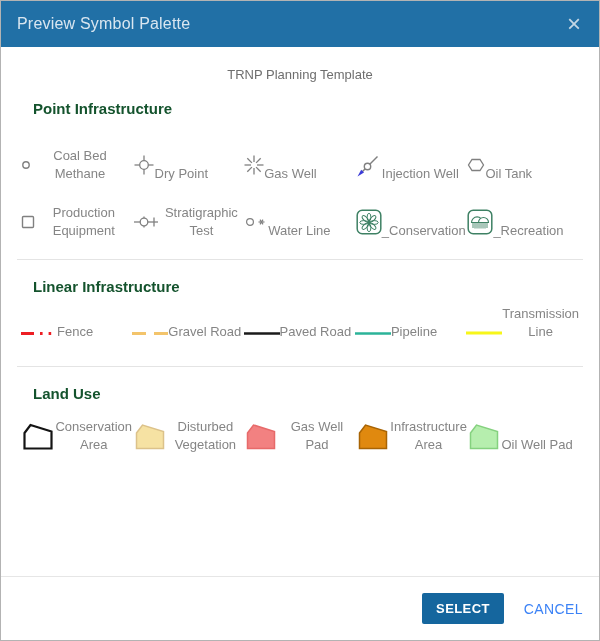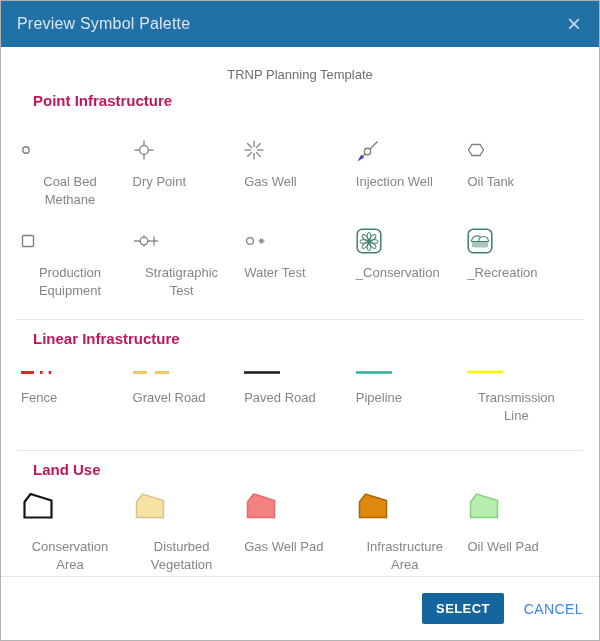--- a/index.html
+++ b/index.html
@@ -6,25 +6,25 @@
   body{font-family:"Liberation Sans","DejaVu Sans",sans-serif;}
   .dialog{width:600px;height:641px;box-sizing:border-box;border:1px solid #b3b3b3;
           display:flex;flex-direction:column;background:#fff;}
   .titlebar{height:46px;flex:0 0 46px;display:flex;align-items:center;
             padding:0 16px;box-sizing:border-box;}
   .titlebar .title{color:#d9e6f0;font-size:16px;letter-spacing:.2px;}
   .titlebar .close{margin-left:auto;color:#c3d6e4;font-size:24px;line-height:1;
                    cursor:pointer;font-weight:300;padding:0 2px;}
   .content{flex:1 1 auto;overflow:hidden;}
   .template-name{margin:20px 16px 0;font-size:13px;color:#6e6e6e;text-align:center;}
-  .section-heading{margin:10px 32px 0;font-size:15px;font-weight:bold;color:#be185d;}
+  .section-heading{margin:18px 32px 0;font-size:15px;font-weight:bold;color:#14532d;}
   .grid{display:grid;grid-template-columns:repeat(5,1fr);margin:0 20px;}
   .row1{margin-top:24px;}
   .row2{margin-top:16px;}
-  .cell{display:flex;flex-direction:column;align-items:flex-start;}
+  .cell{display:flex;flex-direction:row;align-items:flex-end;}
   .swatch{height:34px;display:flex;align-items:center;justify-content:center;}
   .swatch.line-swatch{height:14px;margin-top:18px;}
   .swatch.poly-swatch{height:32px;margin-top:12px;}
   .lbl{margin-top:6px;font-size:13px;line-height:1.35;color:#858585;
        text-align:center;max-width:98px;}
   .divider{border-top:1px solid #e4e4e4;margin:20px 16px 0;height:0;}
   .divider.d2{margin-top:26px;}
   .line-row{margin-top:0;}
   .line-row .lbl{margin-top:10px;}
   .poly-row .lbl{margin-top:16px;}
@@ -139,21 +139,21 @@
 
       <div class="cell">
         <span class="swatch">
           <svg width="24" height="14" viewBox="0 0 24 14" fill="none" stroke-width="1.2" stroke="#808080">
             <circle cx="6" cy="7" r="3.4"></circle>
             <line x1="14.5" y1="7" x2="20.5" y2="7"></line>
             <line x1="16" y1="4.6" x2="19" y2="9.4"></line>
             <line x1="19" y1="4.6" x2="16" y2="9.4"></line>
           </svg>
         </span>
-        <span class="lbl">Water Test</span>
+        <span class="lbl">Water Line</span>
       </div>
 
       <div class="cell">
         <span class="swatch">
           <svg width="26" height="26" viewBox="0 0 26 26" fill="none" stroke-width="1.5" stroke="#3e8164">
             <rect x="1.2" y="1.2" width="23.6" height="23.6" rx="5" fill="#ffffff"></rect>
             <g stroke-width="1">
               <ellipse cx="0" cy="-5.2" rx="1.9" ry="4" transform="translate(13,13.5)"></ellipse>
               <ellipse cx="0" cy="-5.2" rx="1.9" ry="4" transform="translate(13,13.5) rotate(45)"></ellipse>
               <ellipse cx="0" cy="-5.2" rx="1.9" ry="4" transform="translate(13,13.5) rotate(90)"></ellipse>

